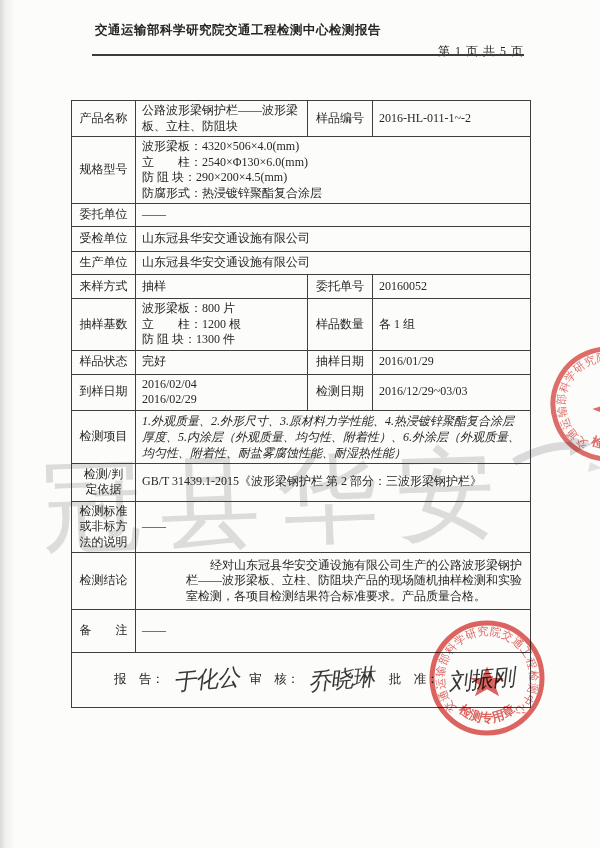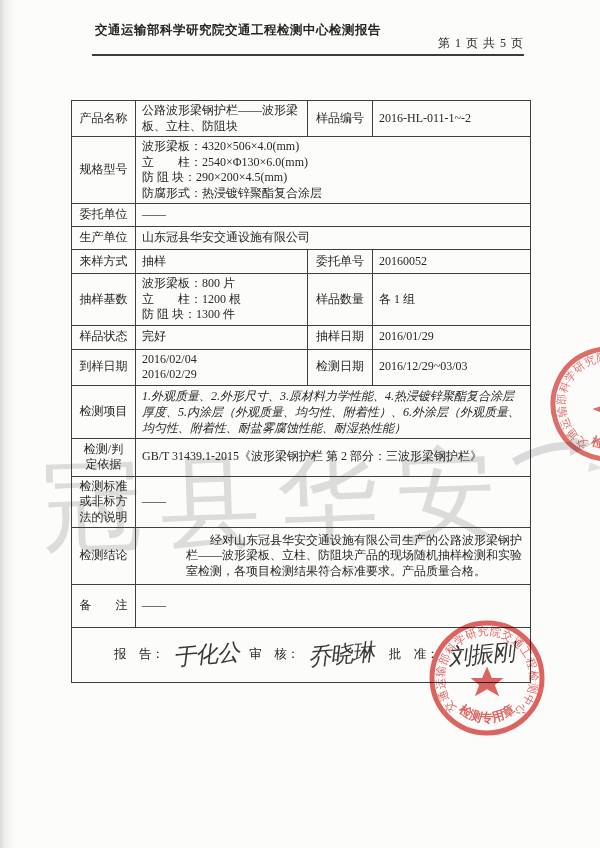--- a/index.html
+++ b/index.html
@@ -7,21 +7,21 @@
     position:relative;width:600px;height:848px;background:#fcfcfb;
     font-family:"Liberation Serif",serif;color:#262626;overflow:hidden;
   }
   .page::before{ 
     content:"";position:absolute;left:0;top:0;width:16px;height:100%;
     background:linear-gradient(to right,#d9d9d9,#efefee 5px,rgba(250,250,250,0) 15px);
     z-index:5;pointer-events:none;
   }
   
   .hdr-title{position:absolute;left:95px;top:22px;font-size:12.5px;font-weight:bold;letter-spacing:.5px;}
-  .hdr-page{position:absolute;left:420px;top:35px;width:104px;text-align:right;font-size:12px;letter-spacing:1px;}
+  .hdr-page{position:absolute;left:420px;top:43px;width:104px;text-align:right;font-size:12px;letter-spacing:1px;}
   .hdr-rule{position:absolute;left:92px;top:54px;width:432px;height:2px;background:#3c3c3c;}
   
   .watermark{
     position:absolute;left:42px;top:440px;width:560px;z-index:1;
     font-size:100px;line-height:1.2;letter-spacing:18px;color:#bdbdbd;opacity:.5;
     transform:rotate(-2deg);white-space:nowrap;pointer-events:none;
   }
   .swoosh{position:absolute;left:512px;top:428px;z-index:1;}
   
   table.report{
@@ -86,20 +86,24 @@
         <div>波形梁板：4320×506×4.0(mm)</div>
         <div>立　　柱：2540×Φ130×6.0(mm)</div>
         <div>防 阻 块：290×200×4.5(mm)</div>
         <div>防腐形式：热浸镀锌聚酯复合涂层</div>
       </td>
     </tr>
     <tr style="height:23px">
       <td class="lab">委托单位</td>
       <td colspan="3">——</td>
     </tr>
+    <tr style="height:25px">
+      <td class="lab">受检单位</td>
+      <td colspan="3">山东冠县华安交通设施有限公司</td>
+    </tr>
     <tr style="height:23px">
       <td class="lab">生产单位</td>
       <td colspan="3">山东冠县华安交通设施有限公司</td>
     </tr>
     <tr style="height:24px">
       <td class="lab">来样方式</td>
       <td>抽样</td>
       <td class="lab">委托单号</td>
       <td>20160052</td>
     </tr>

